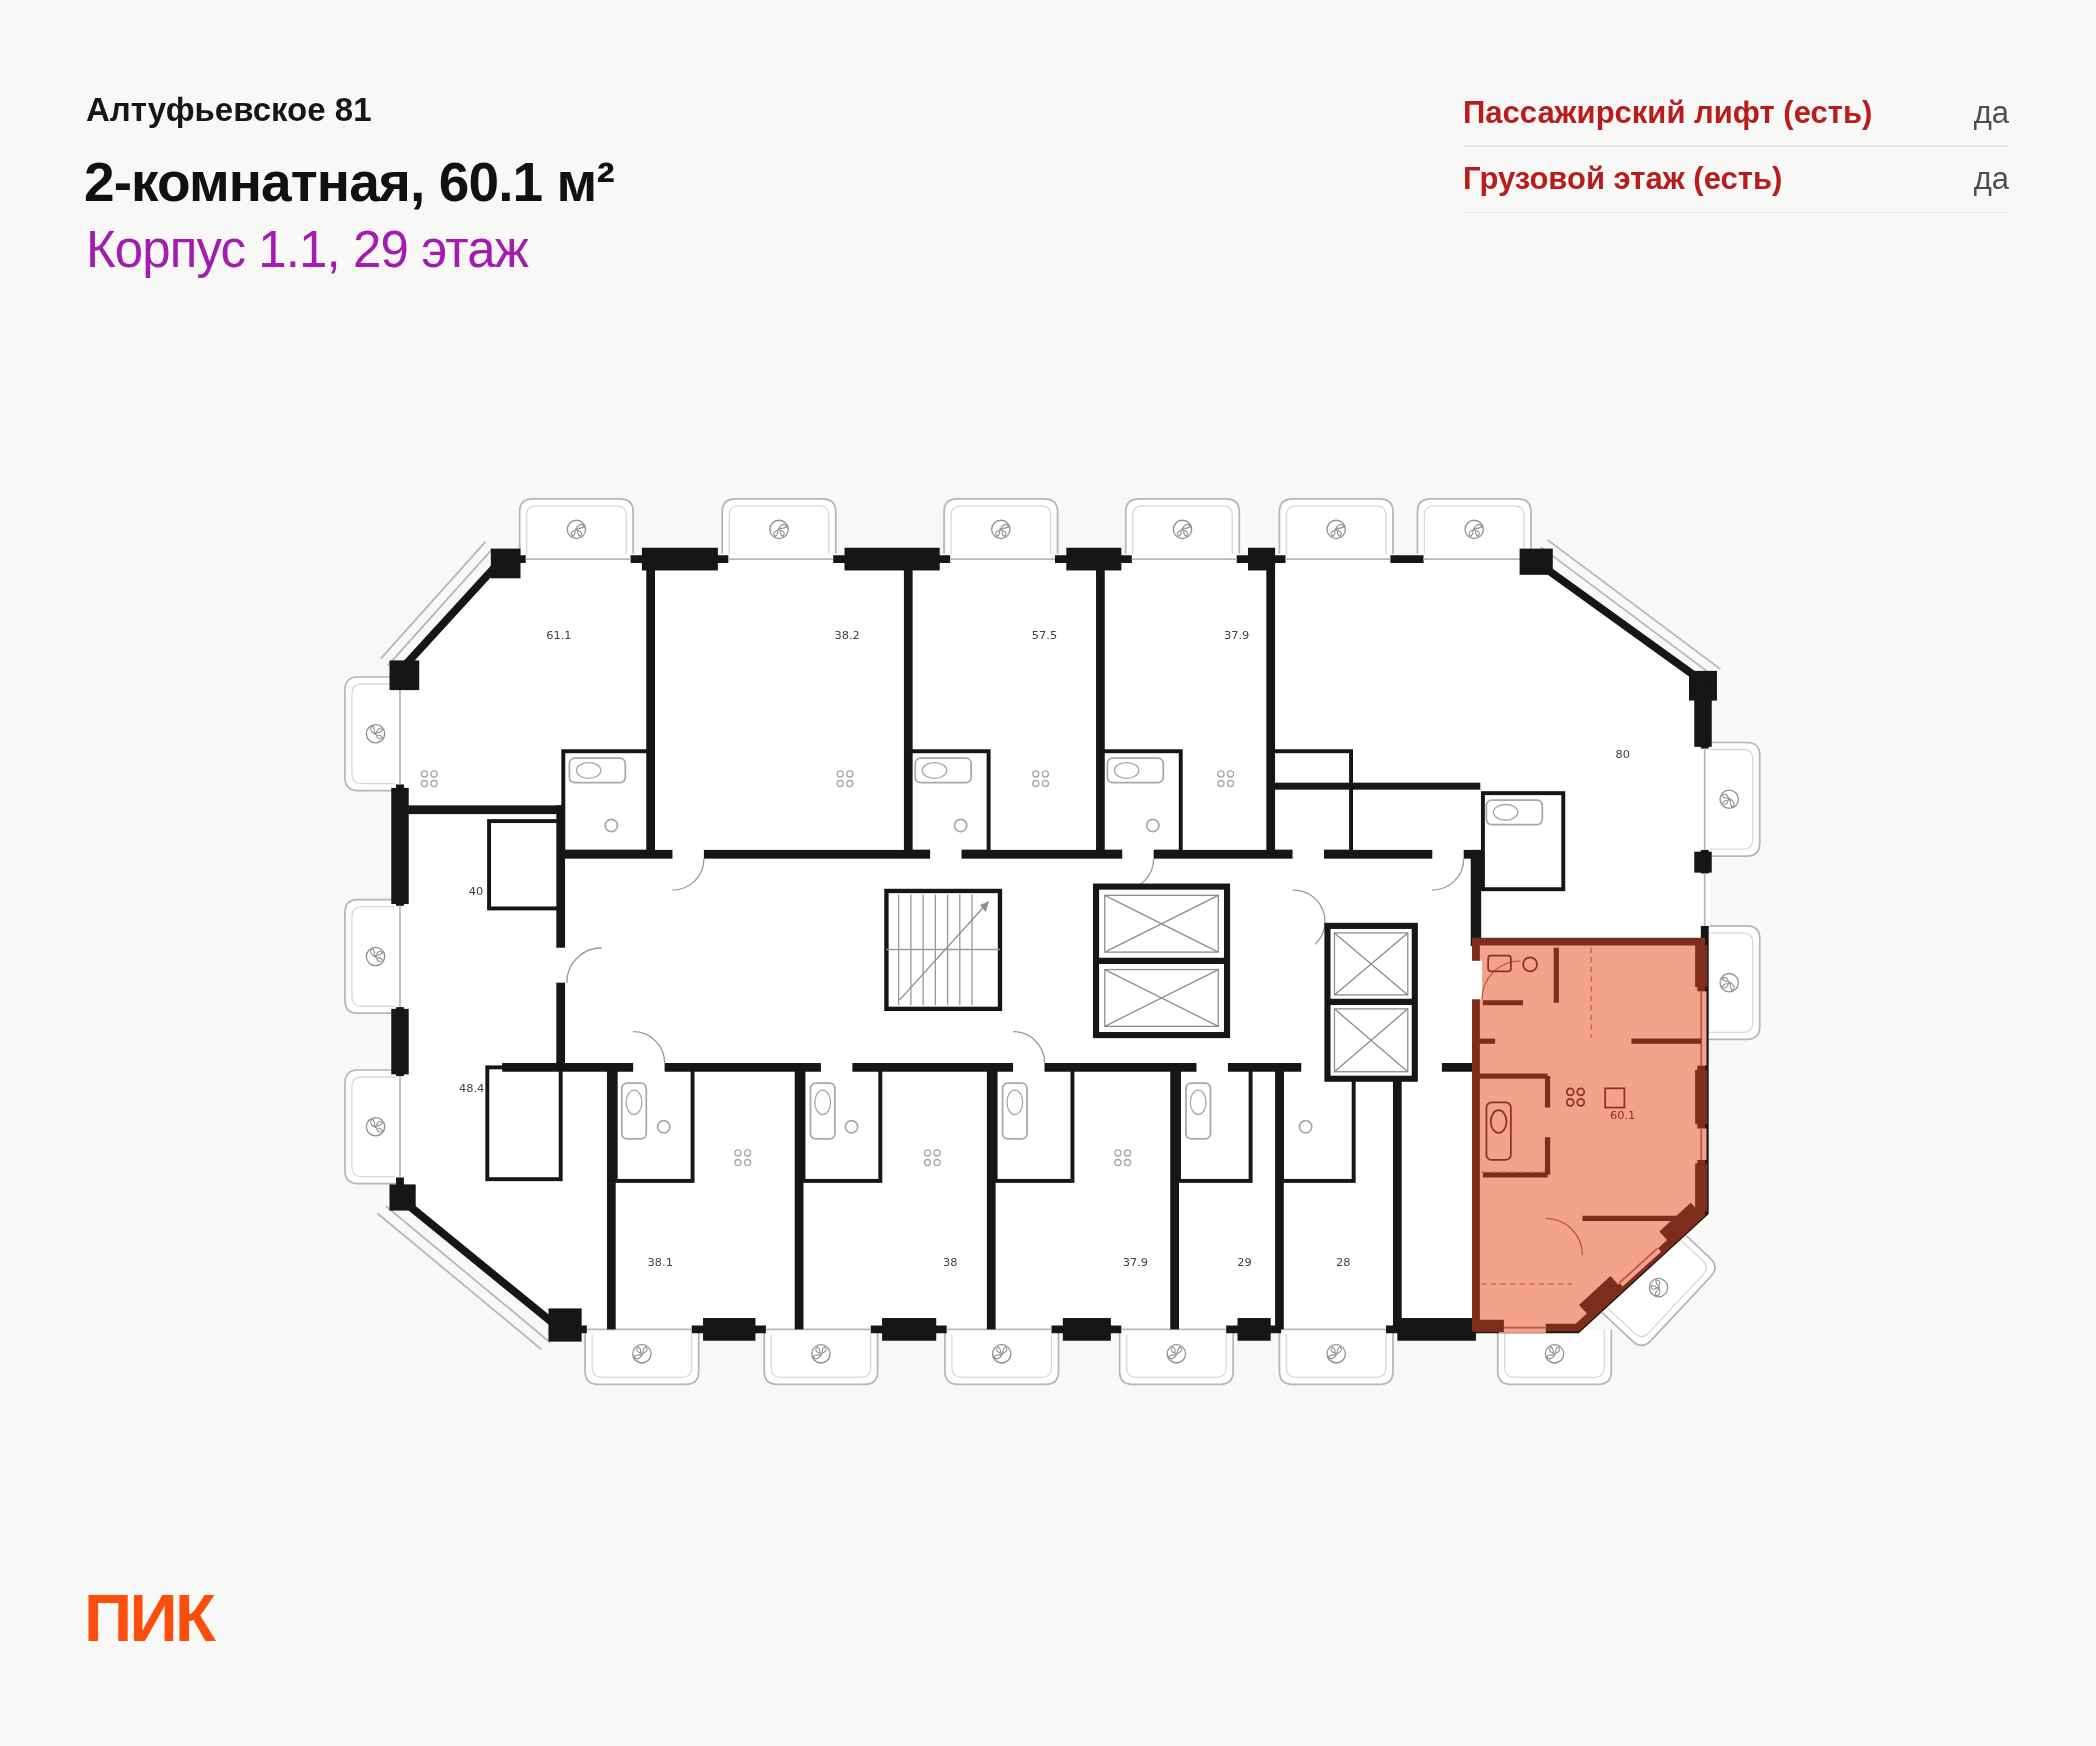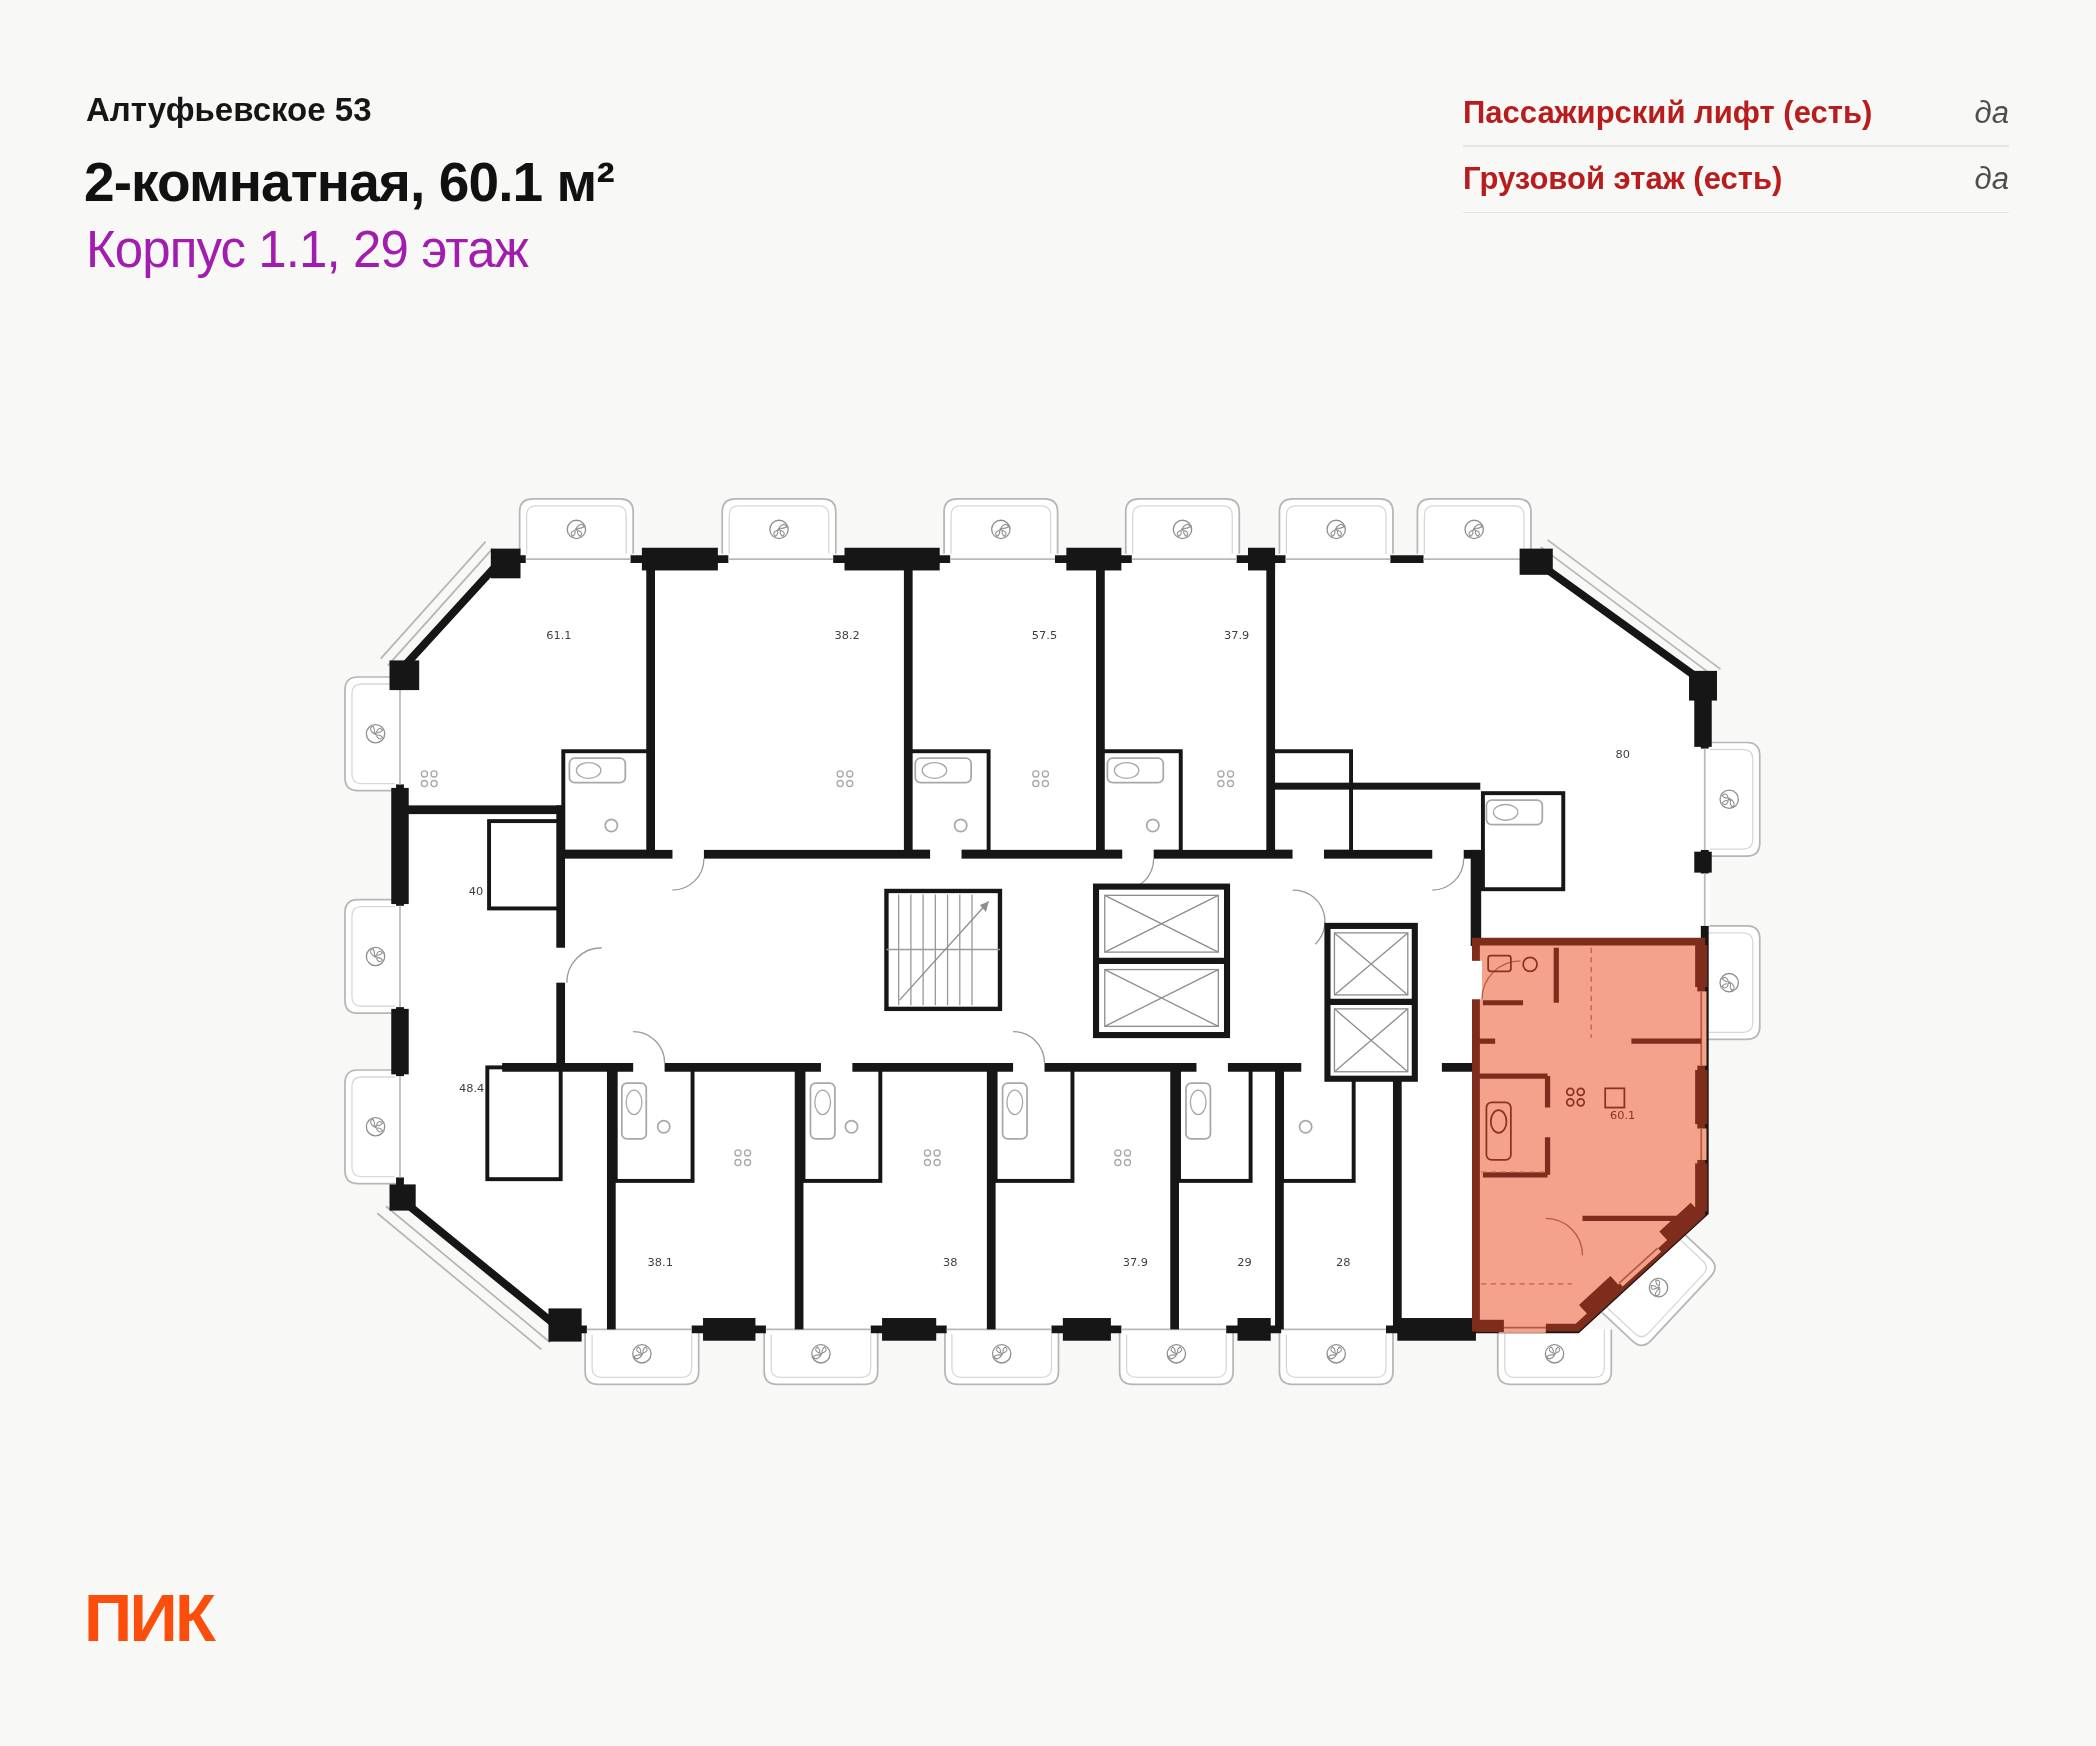--- a/index.html
+++ b/index.html
@@ -4,33 +4,33 @@
 <style>
   html,body{margin:0;padding:0;}
   .page{position:relative;width:2096px;height:1747px;background:#f8f8f6;overflow:hidden;
         font-family:"Liberation Sans","DejaVu Sans",sans-serif;}
   .hdr-project{position:absolute;left:86px;top:91px;font-size:33px;font-weight:600;color:#161616;}
   .hdr-title{position:absolute;left:84px;top:150px;font-size:55px;font-weight:700;color:#111;letter-spacing:-0.9px;}
   .hdr-subtitle{position:absolute;left:86px;top:220px;font-size:51px;font-weight:400;color:#a21caf;letter-spacing:-0.9px;}
   .lift-panel{position:absolute;left:1463px;top:80px;width:546px;}
   .lift-row{display:flex;justify-content:space-between;align-items:center;height:65px;}
   .lift-row .lbl{font-size:31px;font-weight:600;color:#b91c1c;}
-  .lift-row .val{font-size:31px;font-weight:400;color:#4e4e4e;font-style:italic;}
+  .lift-row .val{font-size:31px;font-weight:400;color:#4e4e4e;}
   .lift-div{height:1.7px;background:#e6e6e6;width:100%;}
   .logo{position:absolute;left:84px;top:1579px;font-size:67px;font-weight:800;color:#fb4e0d;letter-spacing:-2.6px;}
   svg.plan{position:absolute;left:0;top:0;}
   .arealabel{font-family:"DejaVu Sans",sans-serif;font-size:13px;fill:#3f3f3f;text-anchor:middle;}
   .hl-label{font-family:"DejaVu Sans",sans-serif;font-size:13px;fill:#8a3222;text-anchor:middle;}
 </style>
 </head>
 <body>
 
 <div class="page">
 
-  <div class="hdr-project">Алтуфьевское 53</div>
+  <div class="hdr-project">Алтуфьевское 81</div>
   <div class="hdr-title">2-комнатная, 60.1 м²</div>
   <div class="hdr-subtitle">Корпус 1.1, 29 этаж</div>
 
   <div class="lift-panel">
     <div class="lift-row">
       <span class="lbl">Пассажирский лифт (есть)</span>
       <span class="val">да</span>
     </div>
     <div class="lift-div"></div>
     <div class="lift-row">

